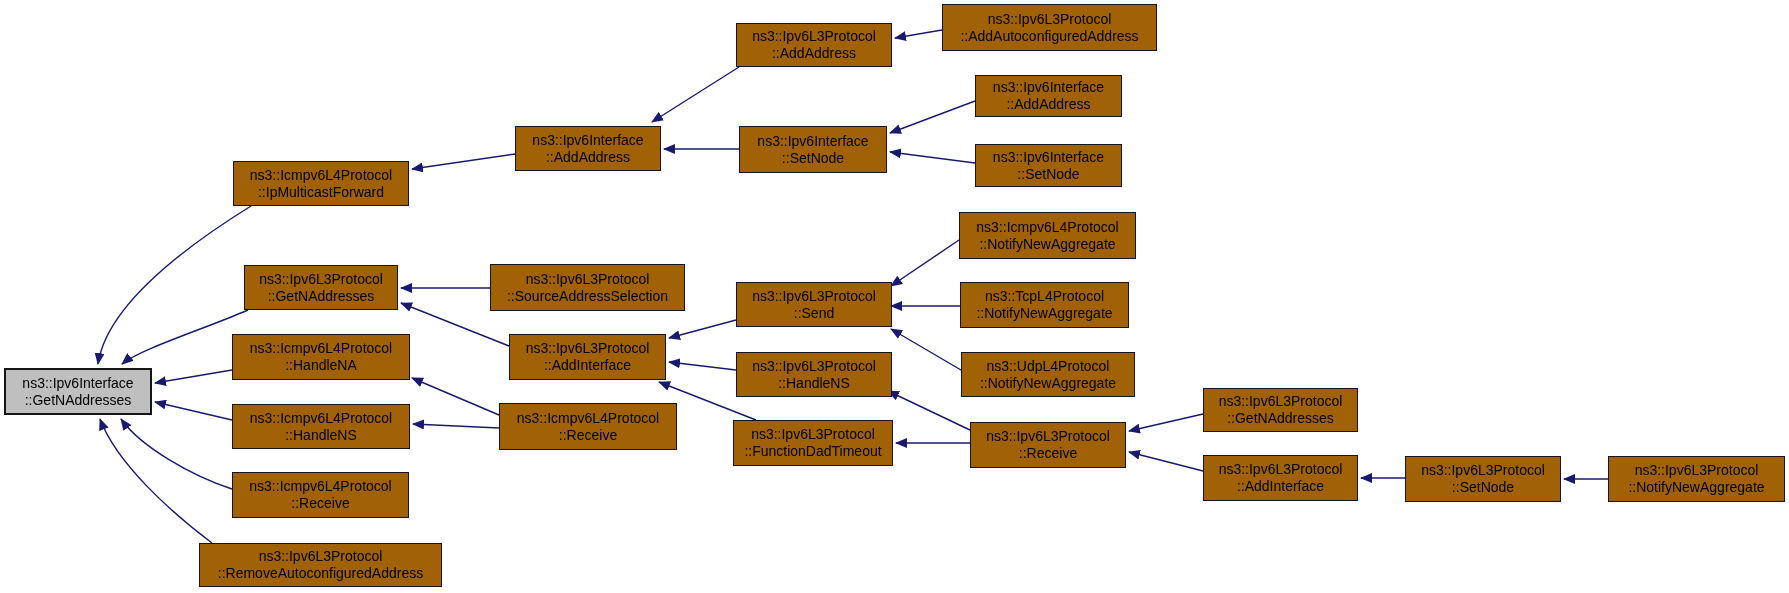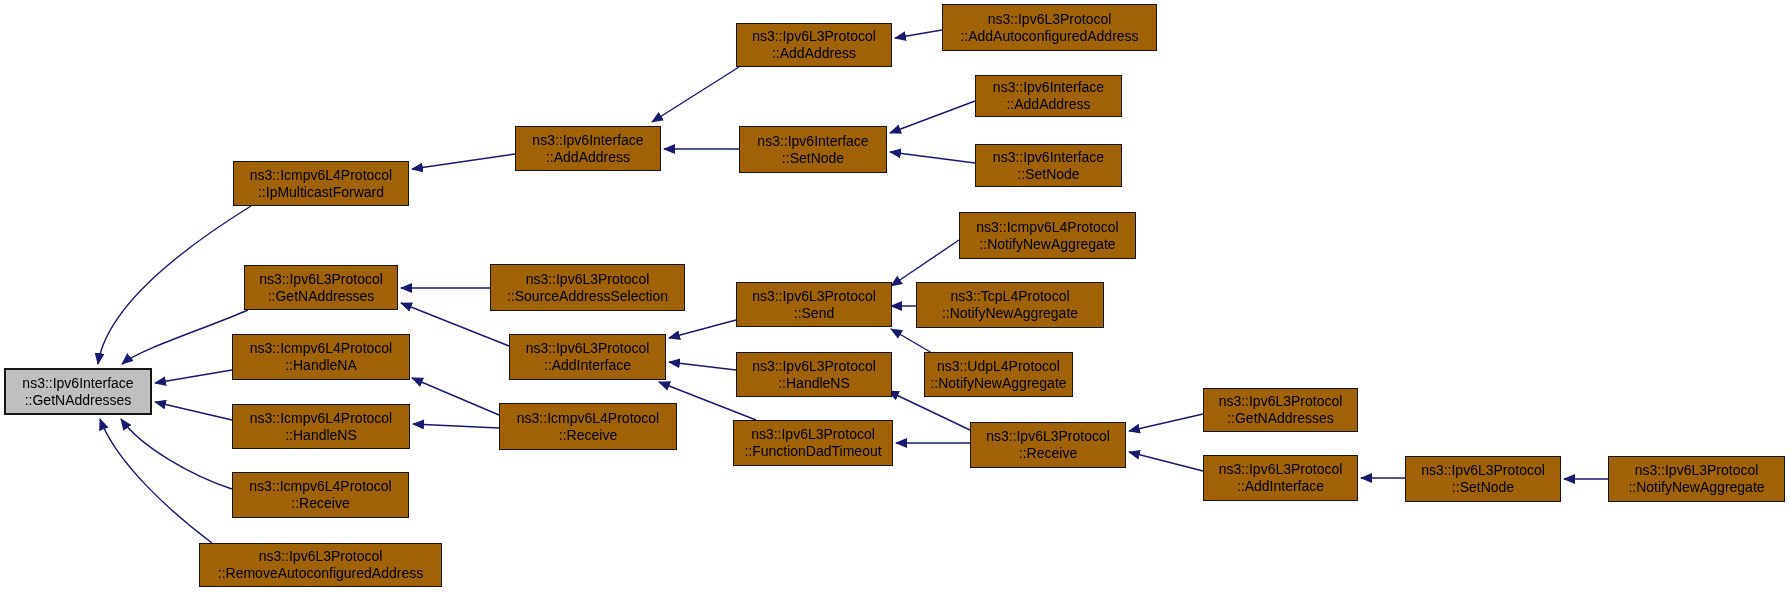--- a/index.html
+++ b/index.html
@@ -180,26 +180,26 @@
   <div class="node" style="left:975px;top:144px;width:147px;height:43px">
     <span>ns3::Ipv6Interface</span>
     <span>::SetNode</span>
   </div>
 
   <div class="node" style="left:959px;top:212px;width:177px;height:47px">
     <span>ns3::Icmpv6L4Protocol</span>
     <span>::NotifyNewAggregate</span>
   </div>
 
-  <div class="node" style="left:916px;top:282px;width:188px;height:46px">
+  <div class="node" style="left:960px;top:282px;width:169px;height:46px">
     <span>ns3::TcpL4Protocol</span>
     <span>::NotifyNewAggregate</span>
   </div>
 
-  <div class="node" style="left:924px;top:352px;width:149px;height:45px">
+  <div class="node" style="left:961px;top:352px;width:174px;height:45px">
     <span>ns3::UdpL4Protocol</span>
     <span>::NotifyNewAggregate</span>
   </div>
 
   <div class="node" style="left:970px;top:422px;width:156px;height:46px">
     <span>ns3::Ipv6L3Protocol</span>
     <span>::Receive</span>
   </div>
 
   <div class="node" style="left:1203px;top:388px;width:155px;height:44px">

